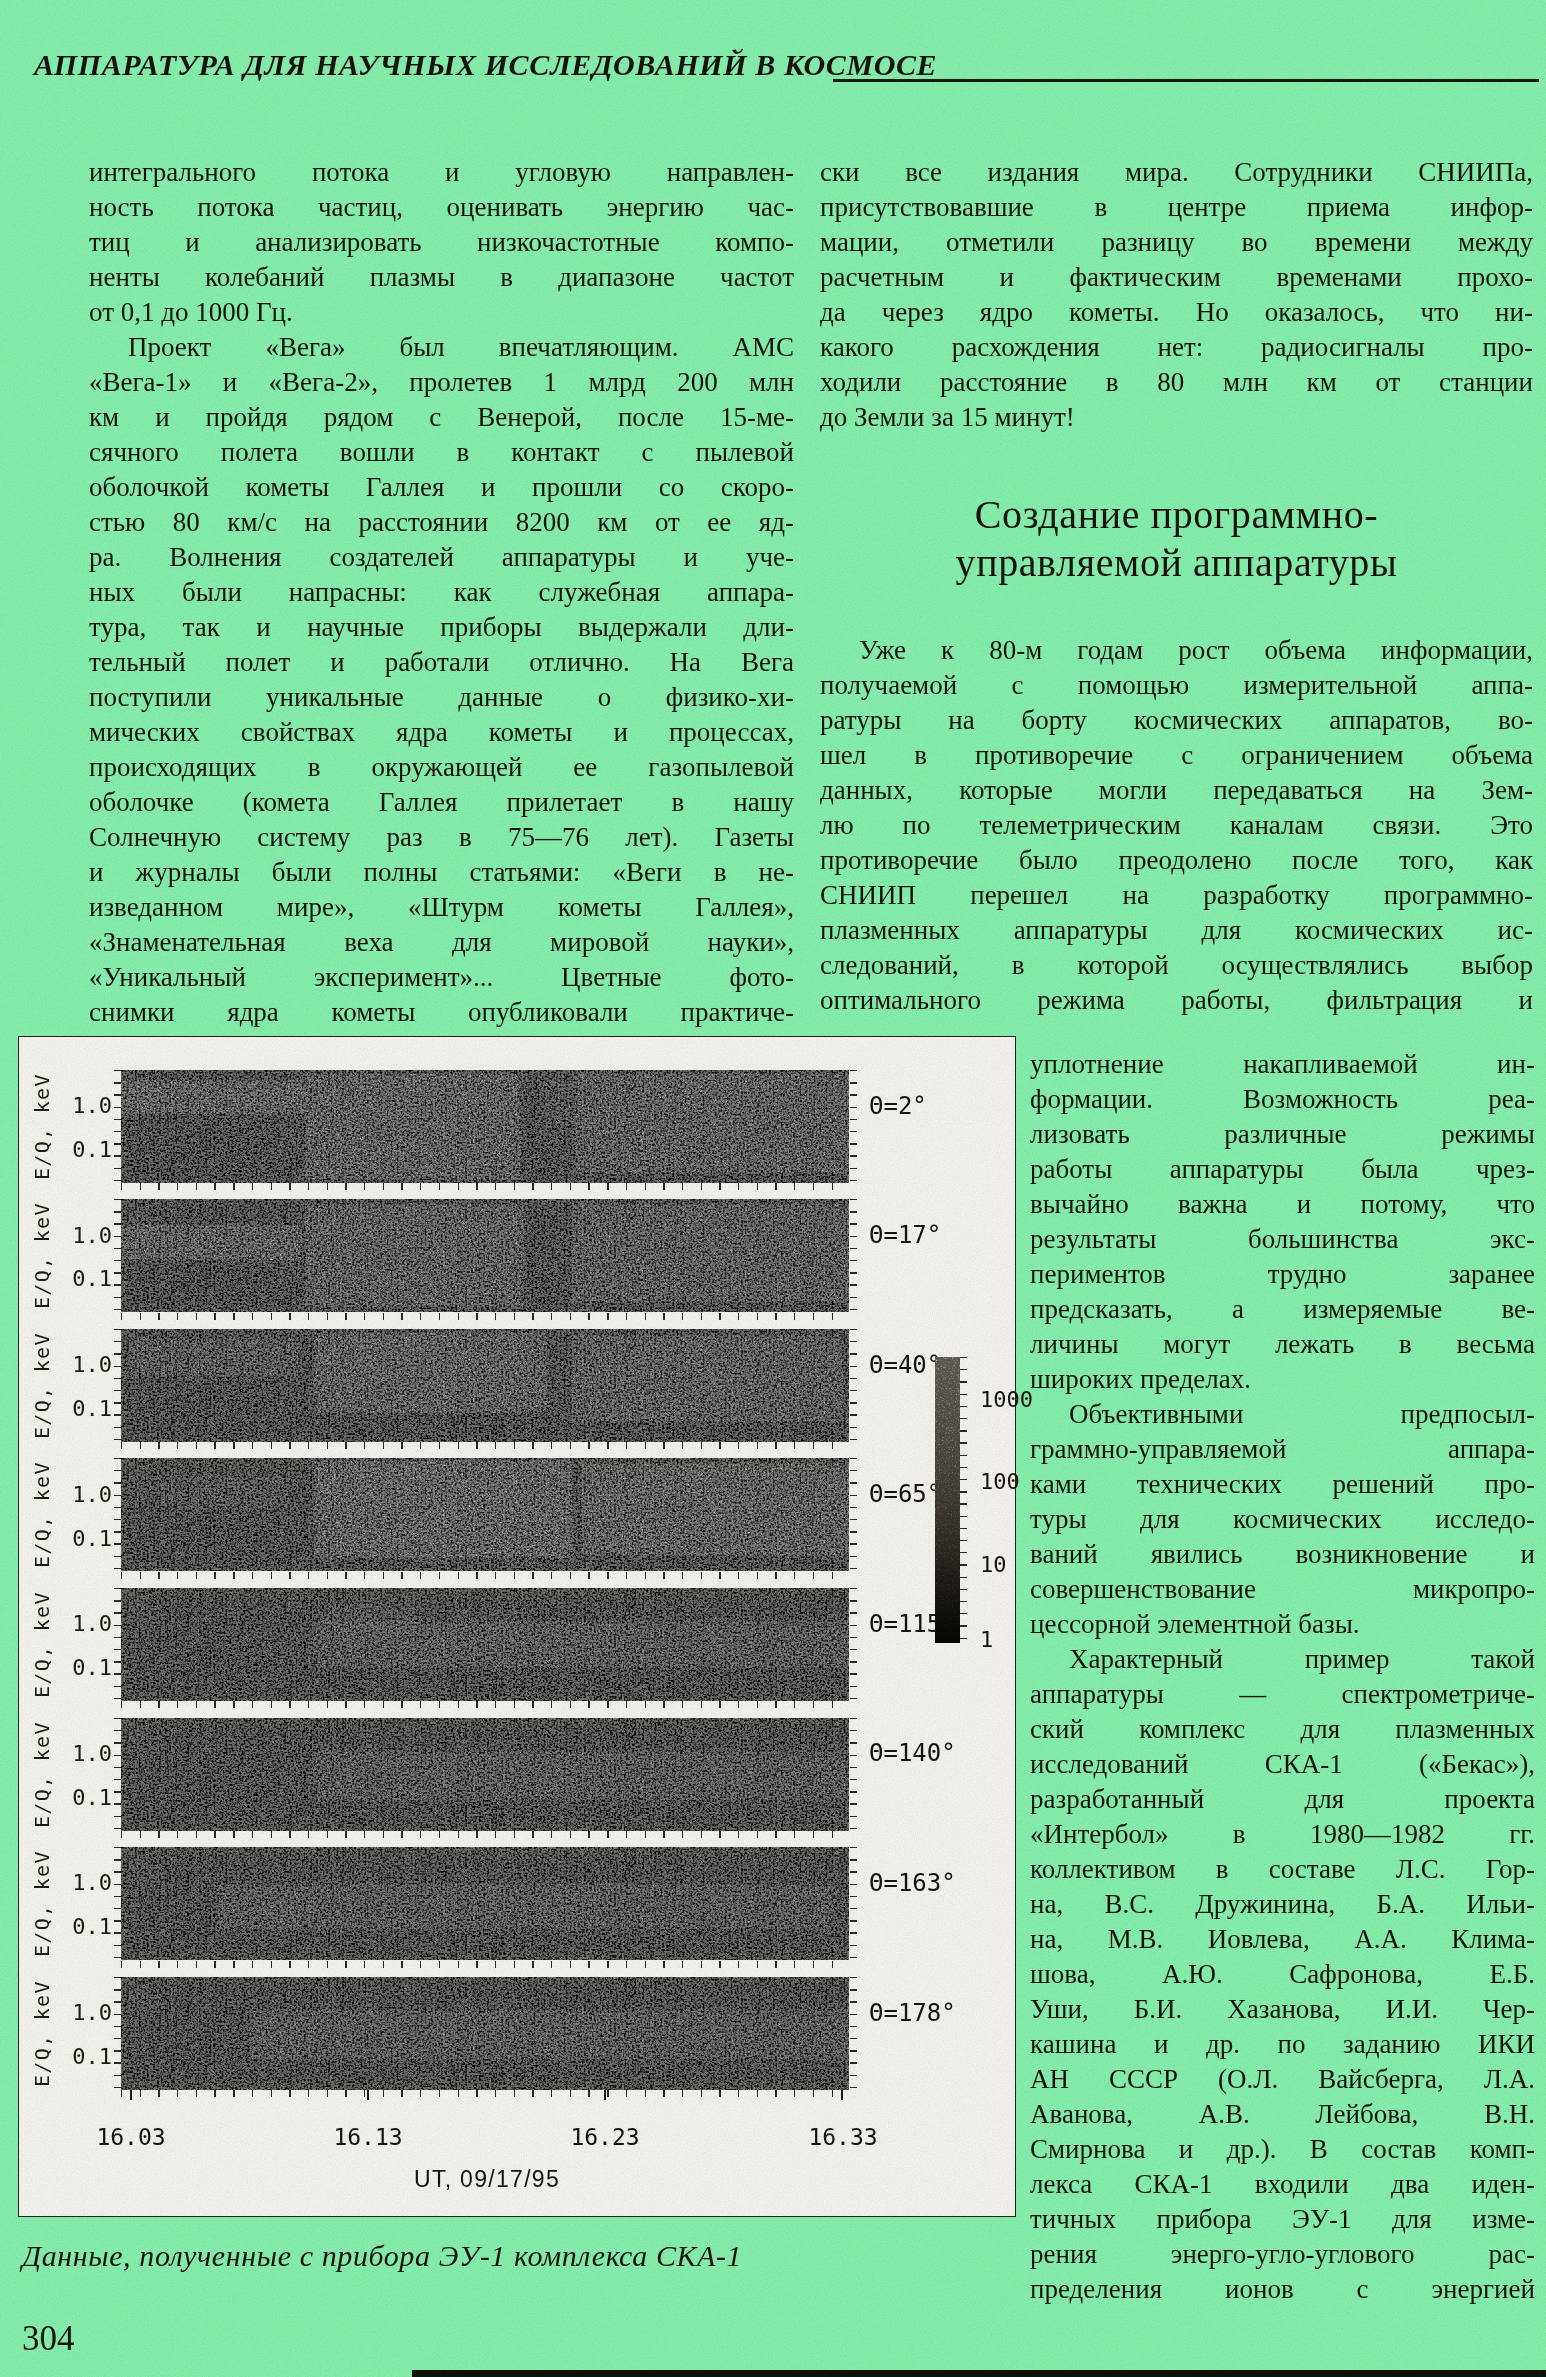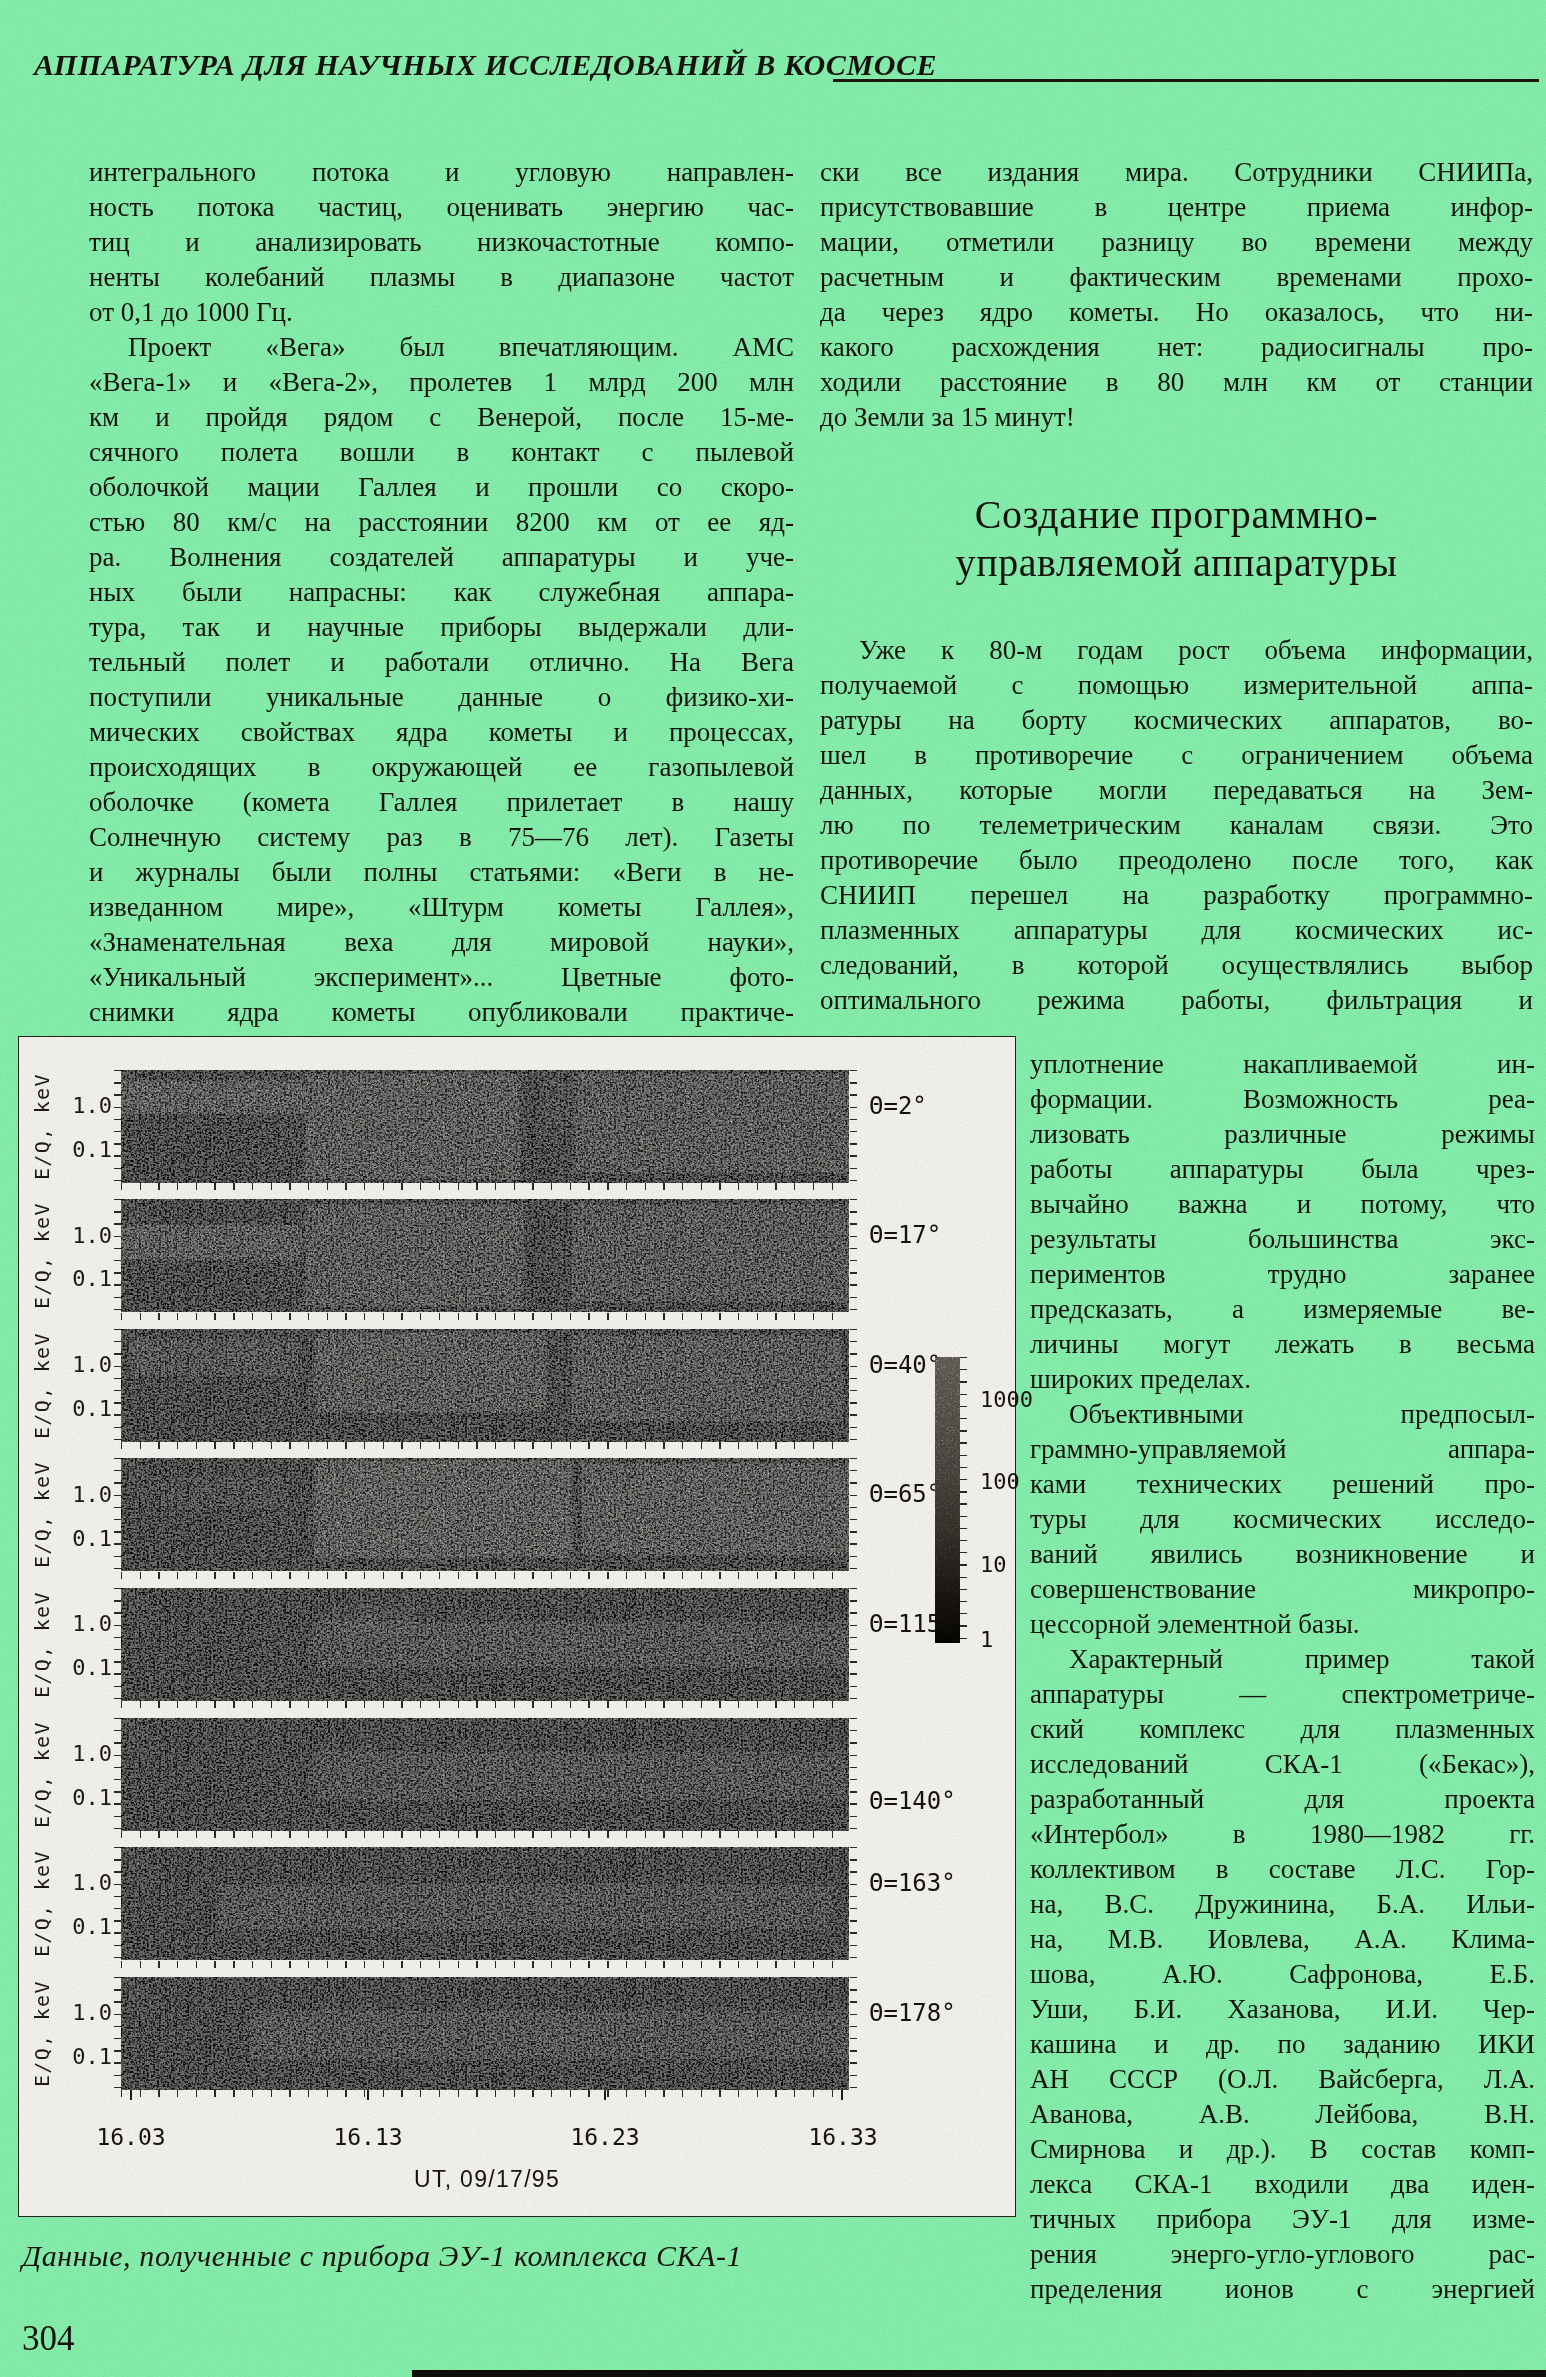--- a/index.html
+++ b/index.html
@@ -59,21 +59,21 @@
   <div class="col" style="left:89px;top:155px;width:705px;">
       <div class="bline">интегрального потока и угловую направлен-</div>
       <div class="bline">ность потока частиц, оценивать энергию час-</div>
       <div class="bline">тиц и анализировать низкочастотные компо-</div>
       <div class="bline">ненты колебаний плазмы в диапазоне частот</div>
       <div class="bline plast">от 0,1 до 1000 Гц.</div>
       <div class="bline indent">Проект «Вега» был впечатляющим. АМС</div>
       <div class="bline">«Вега-1» и «Вега-2», пролетев 1 млрд 200 млн</div>
       <div class="bline">км и пройдя рядом с Венерой, после 15-ме-</div>
       <div class="bline">сячного полета вошли в контакт с пылевой</div>
-      <div class="bline">оболочкой мации Галлея и прошли со скоро-</div>
+      <div class="bline">оболочкой кометы Галлея и прошли со скоро-</div>
       <div class="bline">стью 80 км/с на расстоянии 8200 км от ее яд-</div>
       <div class="bline">ра. Волнения создателей аппаратуры и уче-</div>
       <div class="bline">ных были напрасны: как служебная аппара-</div>
       <div class="bline">тура, так и научные приборы выдержали дли-</div>
       <div class="bline">тельный полет и работали отлично. На Вега</div>
       <div class="bline">поступили уникальные данные о физико-хи-</div>
       <div class="bline">мических свойствах ядра кометы и процессах,</div>
       <div class="bline">происходящих в окружающей ее газопылевой</div>
       <div class="bline">оболочке (комета Галлея прилетает в нашу</div>
       <div class="bline">Солнечную систему раз в 75—76 лет). Газеты</div>
@@ -252,21 +252,21 @@
           <rect width="1130" height="176" fill="#131008"></rect>
           <rect x="300" y="52" width="825" height="76" fill="#cdc5b6" fill-opacity="0.5" rx="6"></rect>
           <rect width="1130" height="176" filter="url(#streaksF)" opacity="0.33"></rect>
           <rect width="1130" height="176" filter="url(#grainF)" opacity="0.85"></rect>
           <rect width="1130" height="176" filter="url(#sparkleF)" opacity="0.4"></rect>
         </svg>
       </div>
       <div class="tickx" style="left: 102px; top: 794px; width: 728px;"></div>
       <div class="ticky" style="left: 95px; top: 681px; height: 113px;"></div>
       <div class="ticky" style="left: 831px; top: 681px; height: 113px;"></div>
-      <div class="theta" style="left: 850px; top: 702px; margin-top: 48px;">Θ=140°</div>
+      <div class="theta" style="left: 850px; top: 702px;">Θ=140°</div>
       <div class="eq-label" style="left: 9px; top: 810px; height: 113px;">E/Q, keV</div>
       <div class="ytick" style="left: 48px; top: 833px;">1.0</div>
       <div class="ytick" style="left: 48px; top: 877px;">0.1</div>
       <div class="panel" style="left: 102px; top: 810px; width: 728px; height: 113px;">
         <svg viewBox="0 0 1130 176" preserveAspectRatio="none">
           <rect width="1130" height="176" fill="#131008"></rect>
           <rect x="150" y="58" width="955" height="70" fill="#cdc5b6" fill-opacity="0.5" rx="6"></rect>
           <rect width="1130" height="176" filter="url(#streaksF)" opacity="0.33"></rect>
           <rect width="1130" height="176" filter="url(#grainF)" opacity="0.85"></rect>
           <rect width="1130" height="176" filter="url(#sparkleF)" opacity="0.4"></rect>

